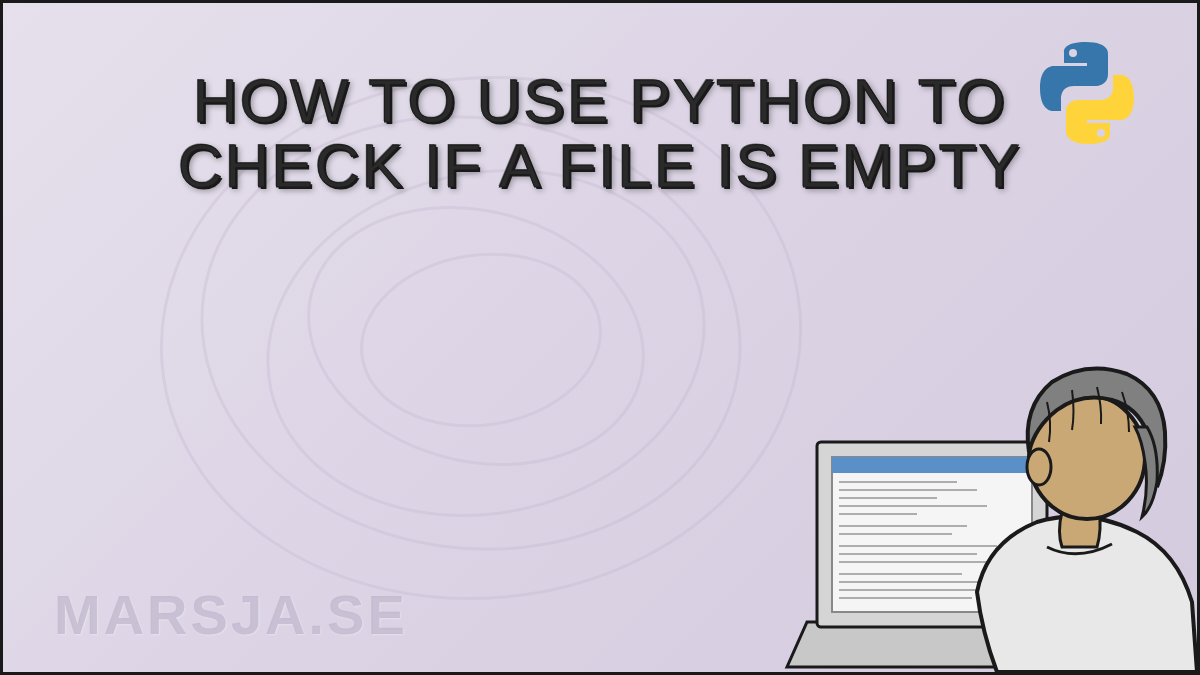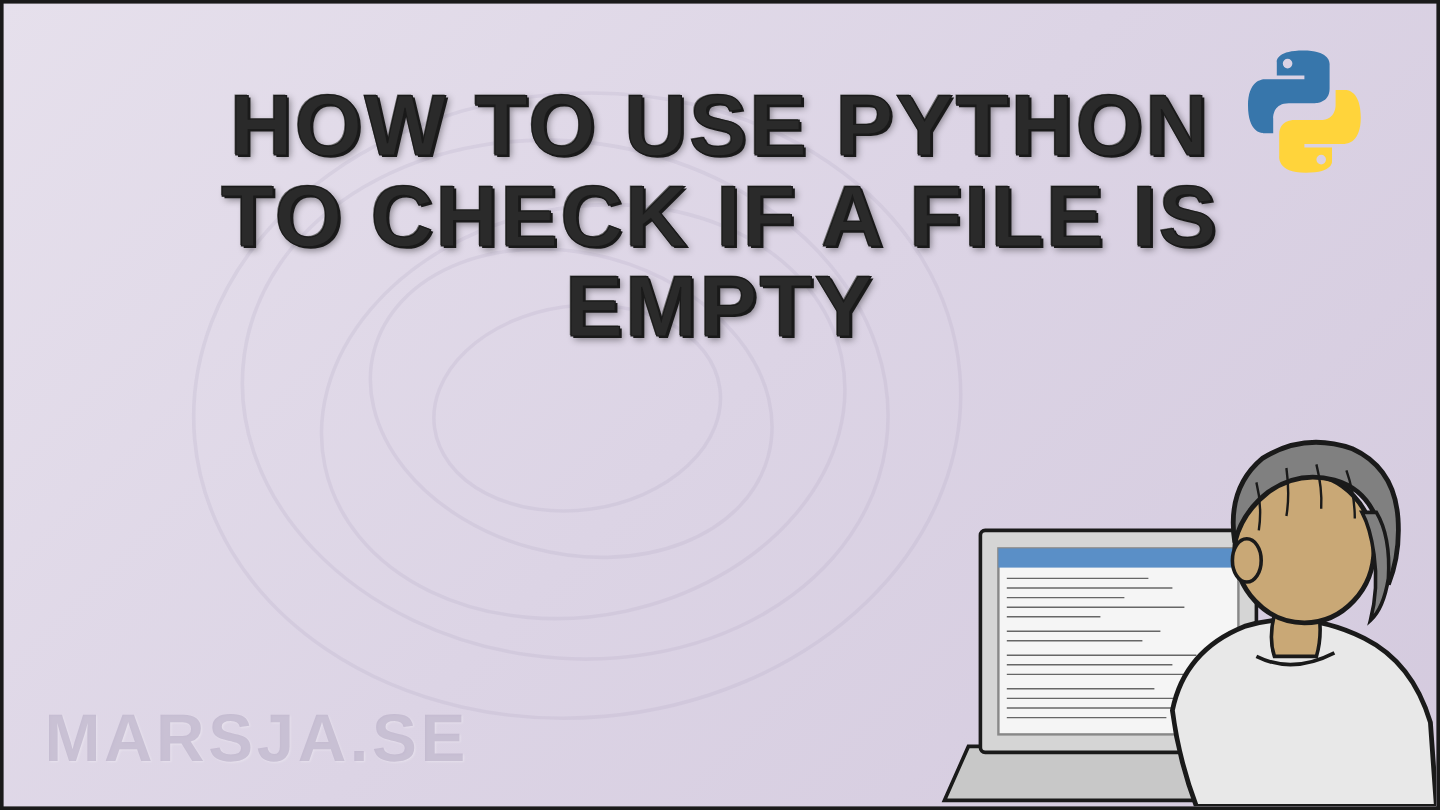--- a/index.html
+++ b/index.html
@@ -25,35 +25,35 @@
       height: 600px;
       opacity: 0.25;
     }
     .title {
       position: absolute;
       top: 65px;
       left: 50%;
       transform: translateX(-50%);
       width: 900px;
       text-align: center;
-      font-size: 72px;
-      font-weight: 700;
+      font-size: 62px;
+      font-weight: 400;
       line-height: 1.05;
       letter-spacing: 2px;
       color: #2a2a2a;
       text-shadow: 
         2px 2px 0 #1a1a1a,
         -1px -1px 0 #666,
         3px 3px 6px rgba(0,0,0,0.4);
       -webkit-text-stroke: 1px #1a1a1a;
     }
     .watermark {
       position: absolute;
       bottom: 25px;
-      left: 34px;
+      left: 51px;
       font-size: 56px;
       font-weight: 900;
       letter-spacing: 3px;
       color: rgba(180, 170, 195, 0.6);
       text-shadow: 1px 1px 2px rgba(255,255,255,0.3);
     }
     .python-logo {
       position: absolute;
       top: 35px;
       right: 55px;

